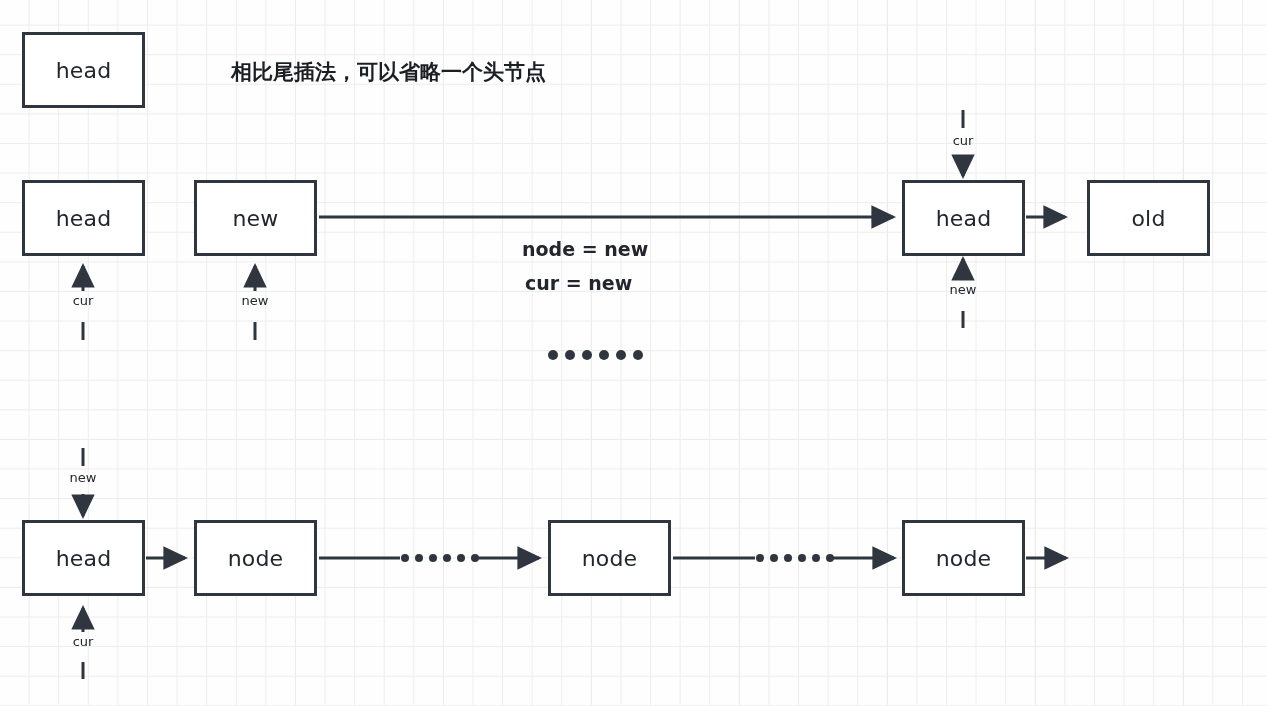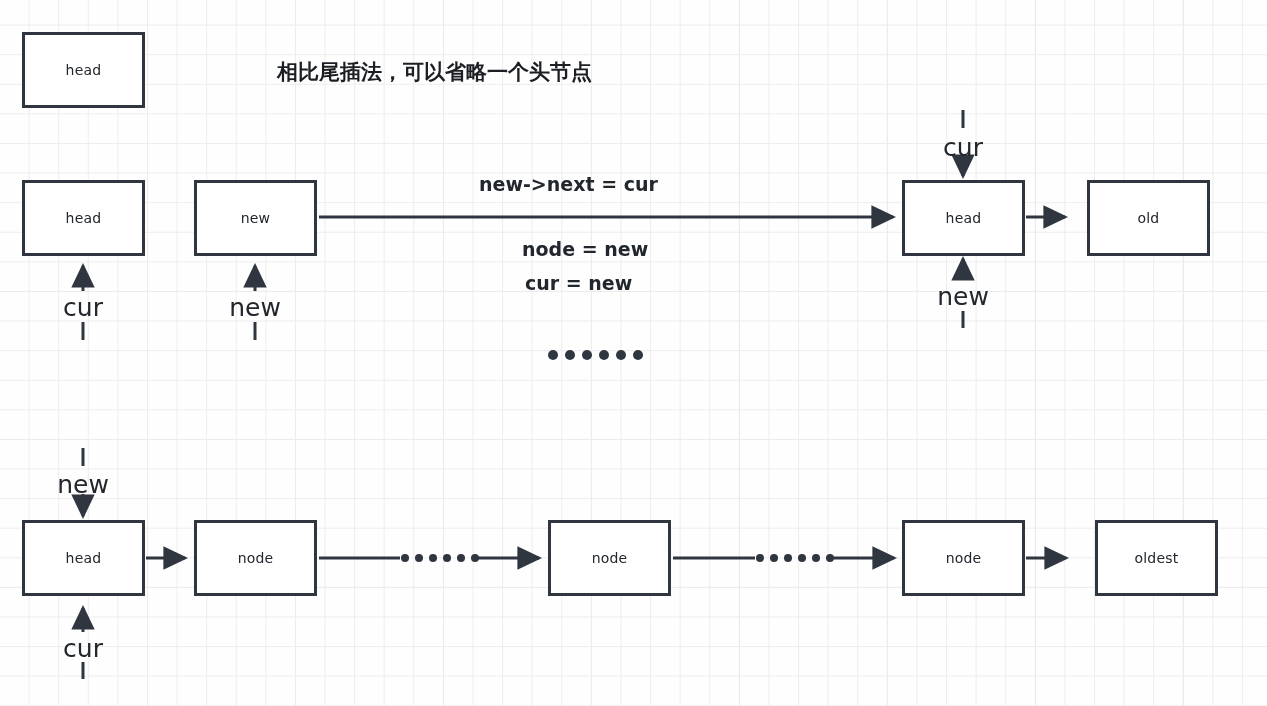--- a/index.html
+++ b/index.html
@@ -27,21 +27,21 @@
     font-family: "DejaVu Sans", "Liberation Sans", sans-serif;
   }
   .node-box {
     position: absolute;
     box-sizing: border-box;
     border: 3px solid #2f3640;
     background: #ffffff;
     display: flex;
     align-items: center;
     justify-content: center;
-    font-size: 14px;
+    font-size: 22px;
     color: #22262d;
     font-family: "DejaVu Sans", "Liberation Sans", sans-serif;
     letter-spacing: 0.2px;
   }
   .title-text {
     position: absolute;
     font-size: 21px;
     font-weight: bold;
     color: #1b1e23;
     white-space: nowrap;
@@ -50,21 +50,21 @@
   .code-text {
     position: absolute;
     font-size: 19px;
     font-weight: bold;
     color: #22262d;
     white-space: nowrap;
     font-family: "DejaVu Sans", "Liberation Sans", sans-serif;
   }
   .ptr-label {
     position: absolute;
-    font-size: 25px;
+    font-size: 13px;
     color: #22262d;
     white-space: nowrap;
     text-align: center;
     font-family: "DejaVu Sans", "Liberation Sans", sans-serif;
   }
   .svg-layer {
     position: absolute;
     left: 0;
     top: 0;
     width: 1267px;
@@ -147,21 +147,21 @@
     </g>
     <g>
       <line x1="1026" y1="558" x2="1066" y2="558" stroke="#2f3640" stroke-width="3" marker-end="url(#arrowhead)"></line>
     </g>
   </svg>
 
   <div class="node-box" style="left:22px; top:32px; width:123px; height:76px;">
     <span>head</span>
   </div>
 
-  <div class="title-text" style="left:231px; top:58px;margin-left:46px;">相比尾插法，可以省略一个头节点</div>
+  <div class="title-text" style="left:231px; top:58px;">相比尾插法，可以省略一个头节点</div>
 
   <div class="node-box" style="left:22px; top:180px; width:123px; height:76px;">
     <span>head</span>
   </div>
 
   <div class="node-box" style="left:194px; top:180px; width:123px; height:76px;">
     <span>new</span>
   </div>
 
   <div class="node-box" style="left:902px; top:180px; width:123px; height:76px;">
@@ -173,21 +173,20 @@
   </div>
 
   <div class="ptr-label" style="left:53px; top:293px; width:60px;">cur</div>
 
   <div class="ptr-label" style="left:225px; top:293px; width:60px;">new</div>
 
   <div class="ptr-label" style="left:933px; top:133px; width:60px;">cur</div>
 
   <div class="ptr-label" style="left:933px; top:282px; width:60px;">new</div>
 
-  <div class="code-text" style="left:479px; top:173px;">new-&gt;next = cur</div>
 
   <div class="code-text" style="left:522px; top:238px;">node = new</div>
 
   <div class="code-text" style="left:525px; top:272px;text-align:right;">cur = new</div>
 
   <div class="dots-row" style="left:548px; top:350px;">
     <span class="dot"></span>
     <span class="dot"></span>
     <span class="dot"></span>
     <span class="dot"></span>
@@ -206,23 +205,20 @@
   </div>
 
   <div class="node-box" style="left:548px; top:520px; width:123px; height:76px;">
     <span>node</span>
   </div>
 
   <div class="node-box" style="left:902px; top:520px; width:123px; height:76px;">
     <span>node</span>
   </div>
 
-  <div class="node-box" style="left:1095px; top:520px; width:123px; height:76px;">
-    <span>oldest</span>
-  </div>
 
   <div class="ptr-label" style="left:53px; top:634px; width:60px;">cur</div>
 
   <div class="dots-row dots-small" style="left:401px; top:554px; gap:6px;">
     <span class="dot"></span>
     <span class="dot"></span>
     <span class="dot"></span>
     <span class="dot"></span>
     <span class="dot"></span>
     <span class="dot"></span>

